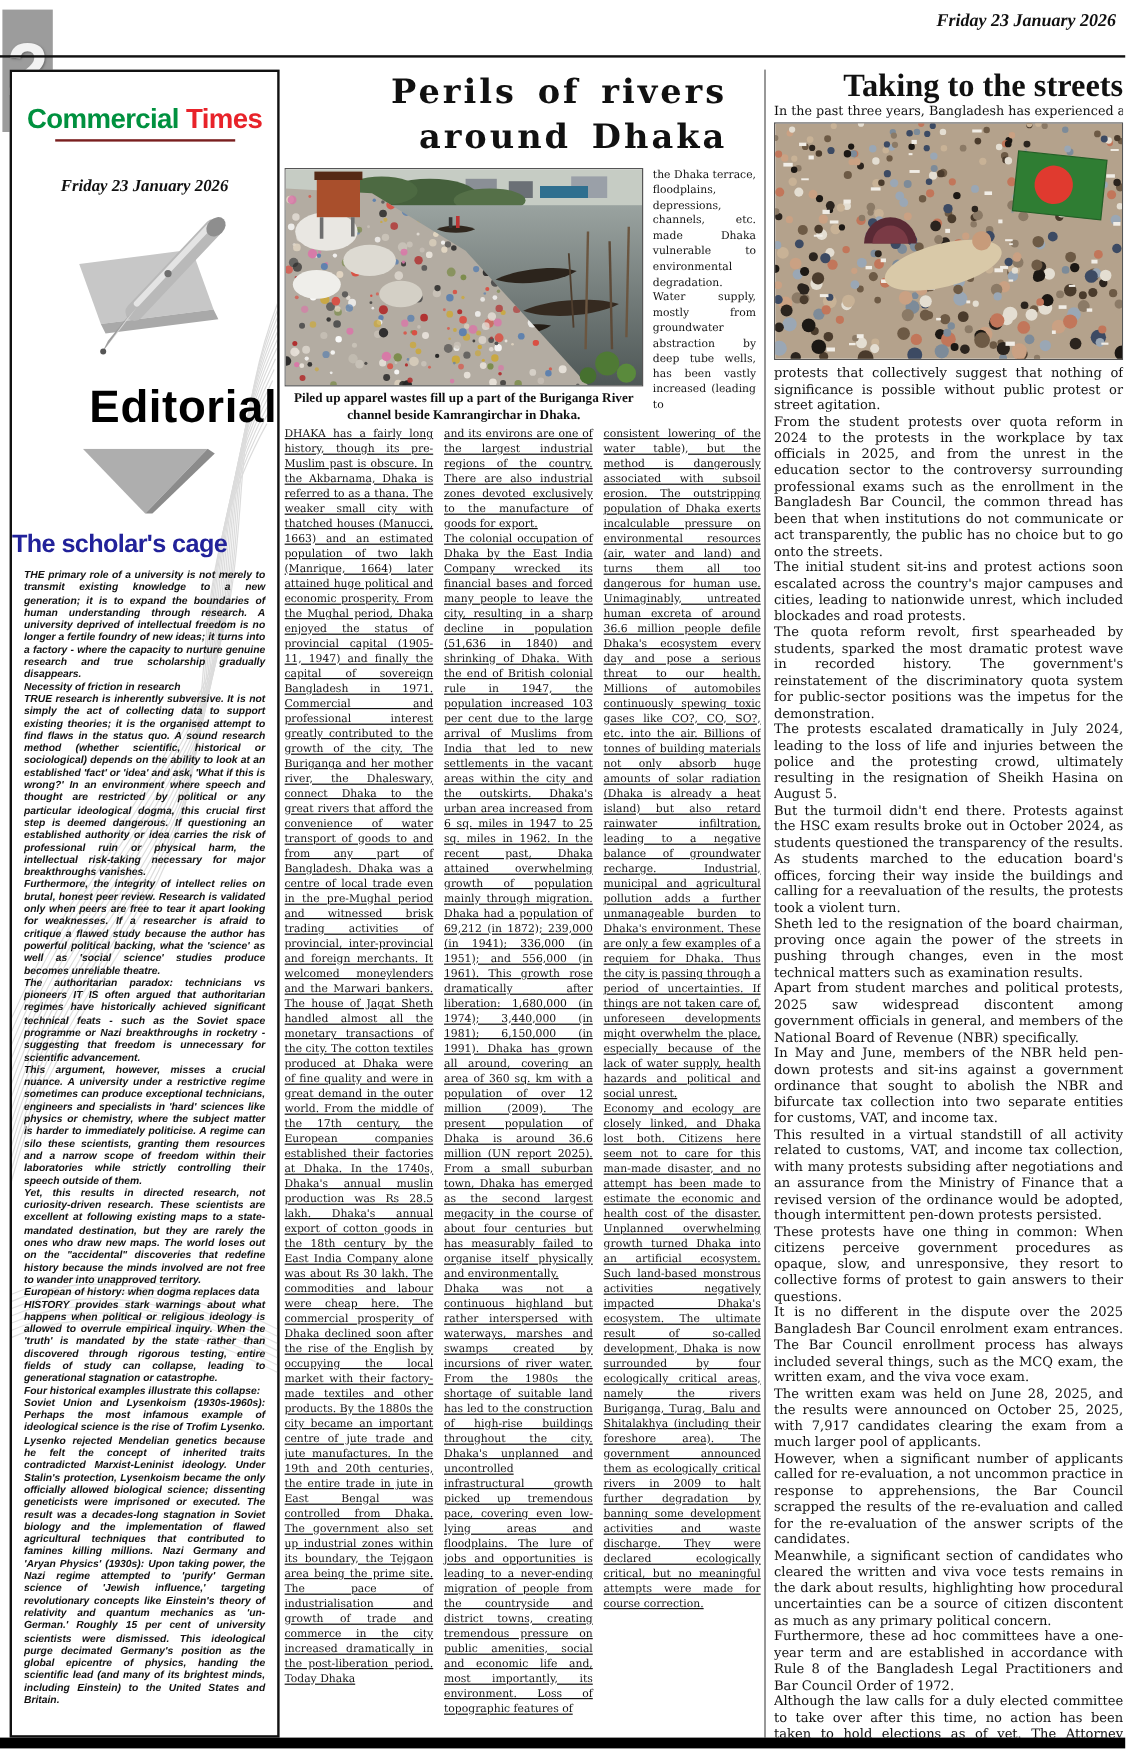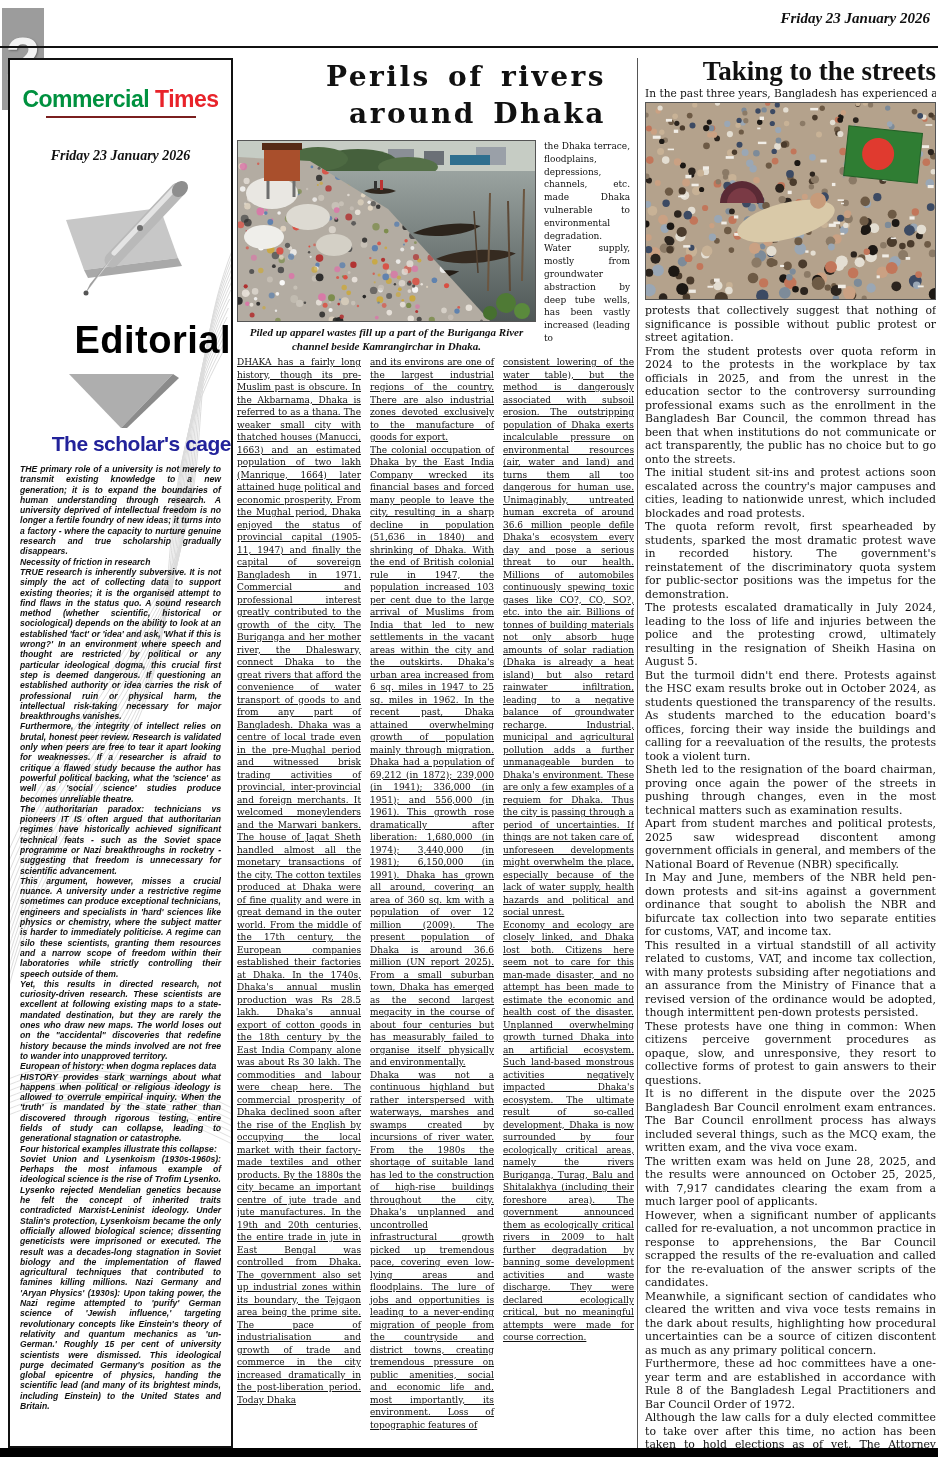--- a/index.html
+++ b/index.html
@@ -26,34 +26,34 @@
   .ed-logo{text-align:center;margin-top:26px;font-family:"Liberation Sans",sans-serif;
            font-weight:bold;font-size:23px;letter-spacing:-0.5px;white-space:nowrap;}
   .ed-logo .lg-green{color:#00913f;} .ed-logo .lg-red{color:#e8232a;}
   .ed-logo-underline{width:150px;height:2px;background:#7a1f1f;margin:3px auto 0 auto;}
   .ed-date{text-align:center;font-family:"Liberation Serif",serif;font-style:italic;
            font-weight:bold;font-size:14px;margin-top:30px;}
   .pen-icon{display:block;margin:4px auto 0 auto;}
   .ed-title{text-align:right;color:#000000;font-family:"Liberation Sans",sans-serif;
             font-weight:bold;font-size:38px;letter-spacing:0.5px;margin-top:-4px;}
   .down-arrow{display:block;margin:12px auto 0 auto;}
-  .ed-colhead{text-align:right;color:#22229a;font-family:"Liberation Sans",sans-serif;
-              font-weight:bold;font-size:21px;letter-spacing:-0.5px;}
+  .ed-colhead{text-align:left;color:#22229a;font-family:"Liberation Sans",sans-serif;
+              font-weight:bold;font-size:21px;margin-top:10px;letter-spacing:-0.5px;}
   .ed-body{margin:8px 10px 0 10px;font-family:"Liberation Sans",sans-serif;font-style:italic;
            font-weight:bold;font-size:8.6px;line-height:10.3px;text-align:justify;}
   .ed-body p{margin:0;}
 
   
   .rivers{position:absolute;left:237px;top:56px;width:397px;height:1392px;overflow:hidden;}
   .rivers-title{text-align:right;font-family:"DejaVu Serif",serif;font-weight:bold;
                 font-size:28px;line-height:37px;letter-spacing:2.5px;word-spacing:5px;padding:2px 28px 0 28px;}
   .rivers-top{display:flex;gap:8px;margin-top:8px;}
   .rivers-fig{width:299px;}
   .rivers-fig svg{display:block;border:1px solid #555;}
-  .rivers-caption{font-family:"Liberation Serif",serif;font-style:italic;font-weight:bold;
+  .rivers-caption{font-family:"Liberation Serif",serif;font-weight:bold;
                   font-size:11px;line-height:13.5px;text-align:center;margin-top:4px;}
   .col3top{width:86px;font-size:9px;line-height:12.8px;text-align:justify;}
   .rivers-cols{display:flex;gap:9px;margin-top:3px;}
   .rcol{font-size:9px;line-height:12.5px;text-align:justify;}
   .rcol p{margin:0;text-decoration:underline;}
   .rcol1{width:124px;} .rcol2{width:124px;} .rcol3{width:131px;}
 
   
   .col-divider{position:absolute;left:637px;top:58px;width:1px;height:1390px;background:#555;}
 

